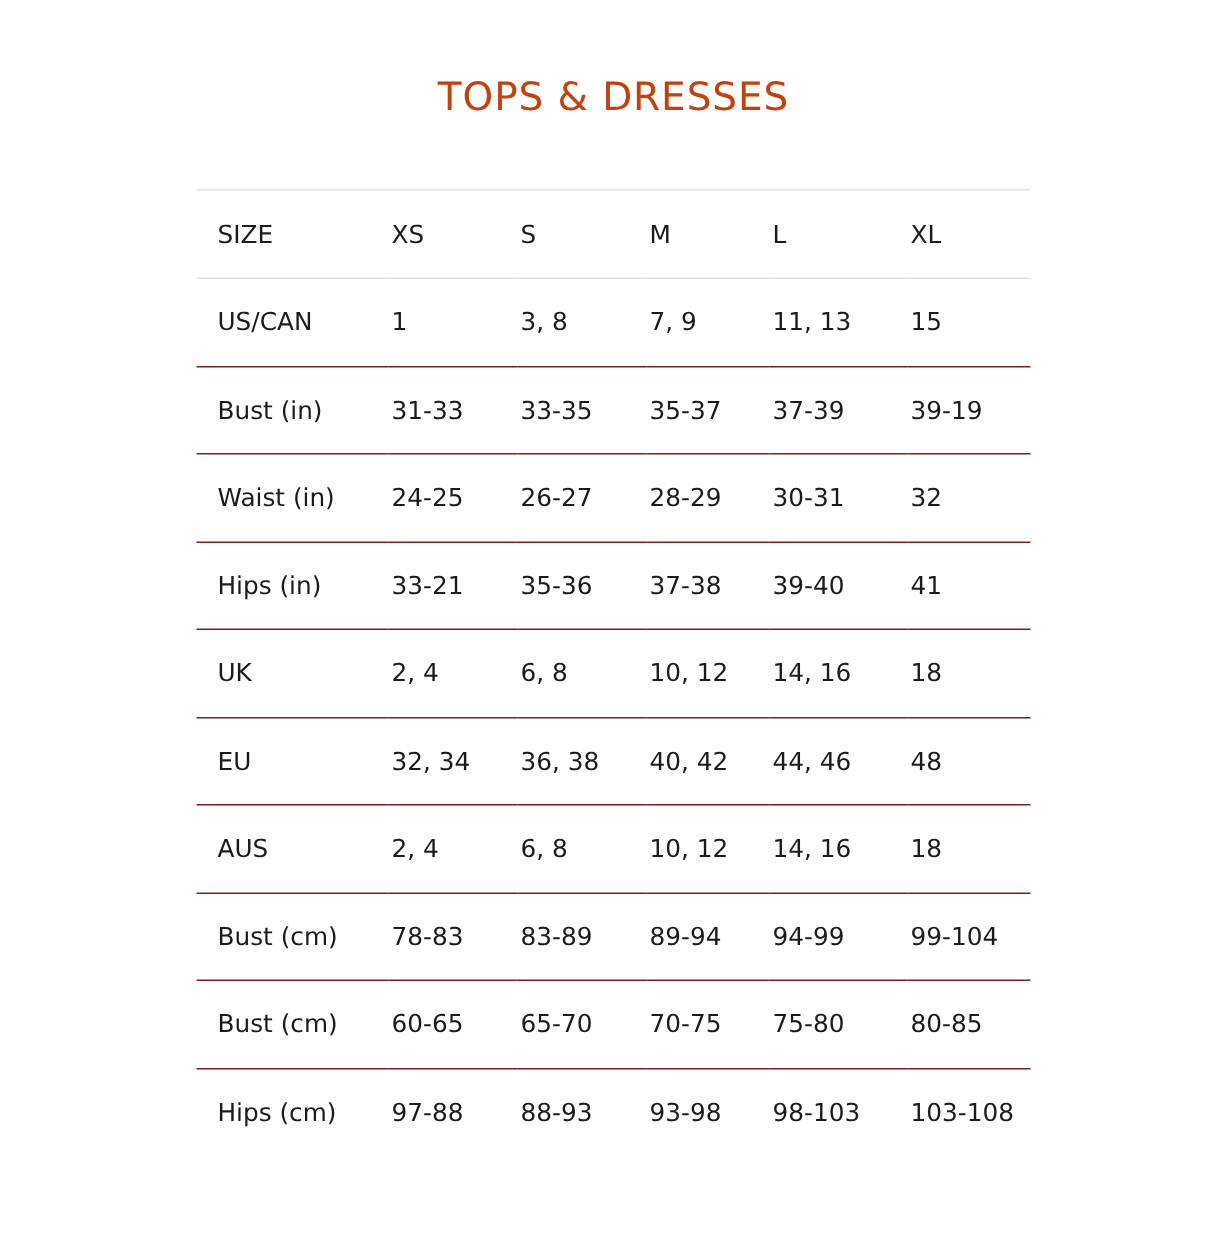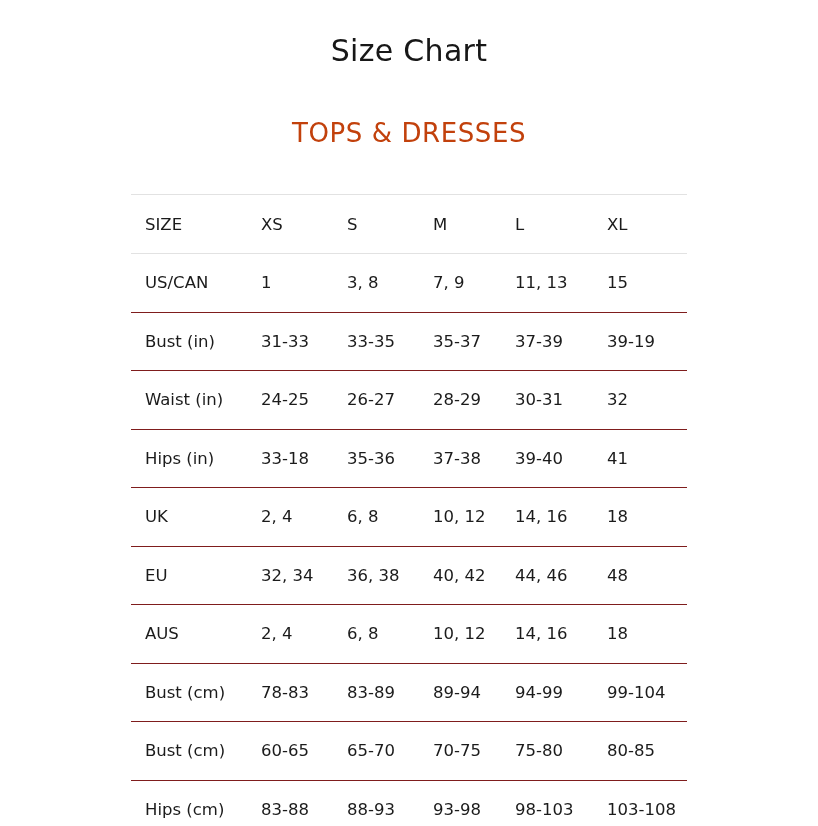--- a/index.html
+++ b/index.html
@@ -78,21 +78,20 @@
   }
   .cell {
     padding-left: 2px !important;
   }
 </style>
 </head>
 <body>
 
 <div class="page">
 
-  <h1 class="title">Size Chart</h1>
   <h2 class="subtitle">TOPS &amp; DRESSES</h2>
 
   <div class="table-wrap">
     <table class="size-table">
       <colgroup>
         <col class="c-label">
         <col class="c-xs">
         <col class="c-s">
         <col class="c-m">
         <col class="c-l">
@@ -128,21 +127,21 @@
         <tr>
           <td class="row-label">Waist (in)</td>
           <td class="cell">24-25</td>
           <td class="cell">26-27</td>
           <td class="cell">28-29</td>
           <td class="cell">30-31</td>
           <td class="cell">32</td>
         </tr>
         <tr>
           <td class="row-label">Hips (in)</td>
-          <td class="cell">33-18</td>
+          <td class="cell">33-21</td>
           <td class="cell">35-36</td>
           <td class="cell">37-38</td>
           <td class="cell">39-40</td>
           <td class="cell">41</td>
         </tr>
         <tr>
           <td class="row-label">UK</td>
           <td class="cell">2, 4</td>
           <td class="cell">6, 8</td>
           <td class="cell">10, 12</td>
@@ -176,21 +175,21 @@
         <tr>
           <td class="row-label">Bust (cm)</td>
           <td class="cell">60-65</td>
           <td class="cell">65-70</td>
           <td class="cell">70-75</td>
           <td class="cell">75-80</td>
           <td class="cell">80-85</td>
         </tr>
         <tr>
           <td class="row-label">Hips (cm)</td>
-          <td class="cell">83-88</td>
+          <td class="cell">97-88</td>
           <td class="cell">88-93</td>
           <td class="cell">93-98</td>
           <td class="cell">98-103</td>
           <td class="cell">103-108</td>
         </tr>
       </tbody>
     </table>
   </div>
 
 </div>

